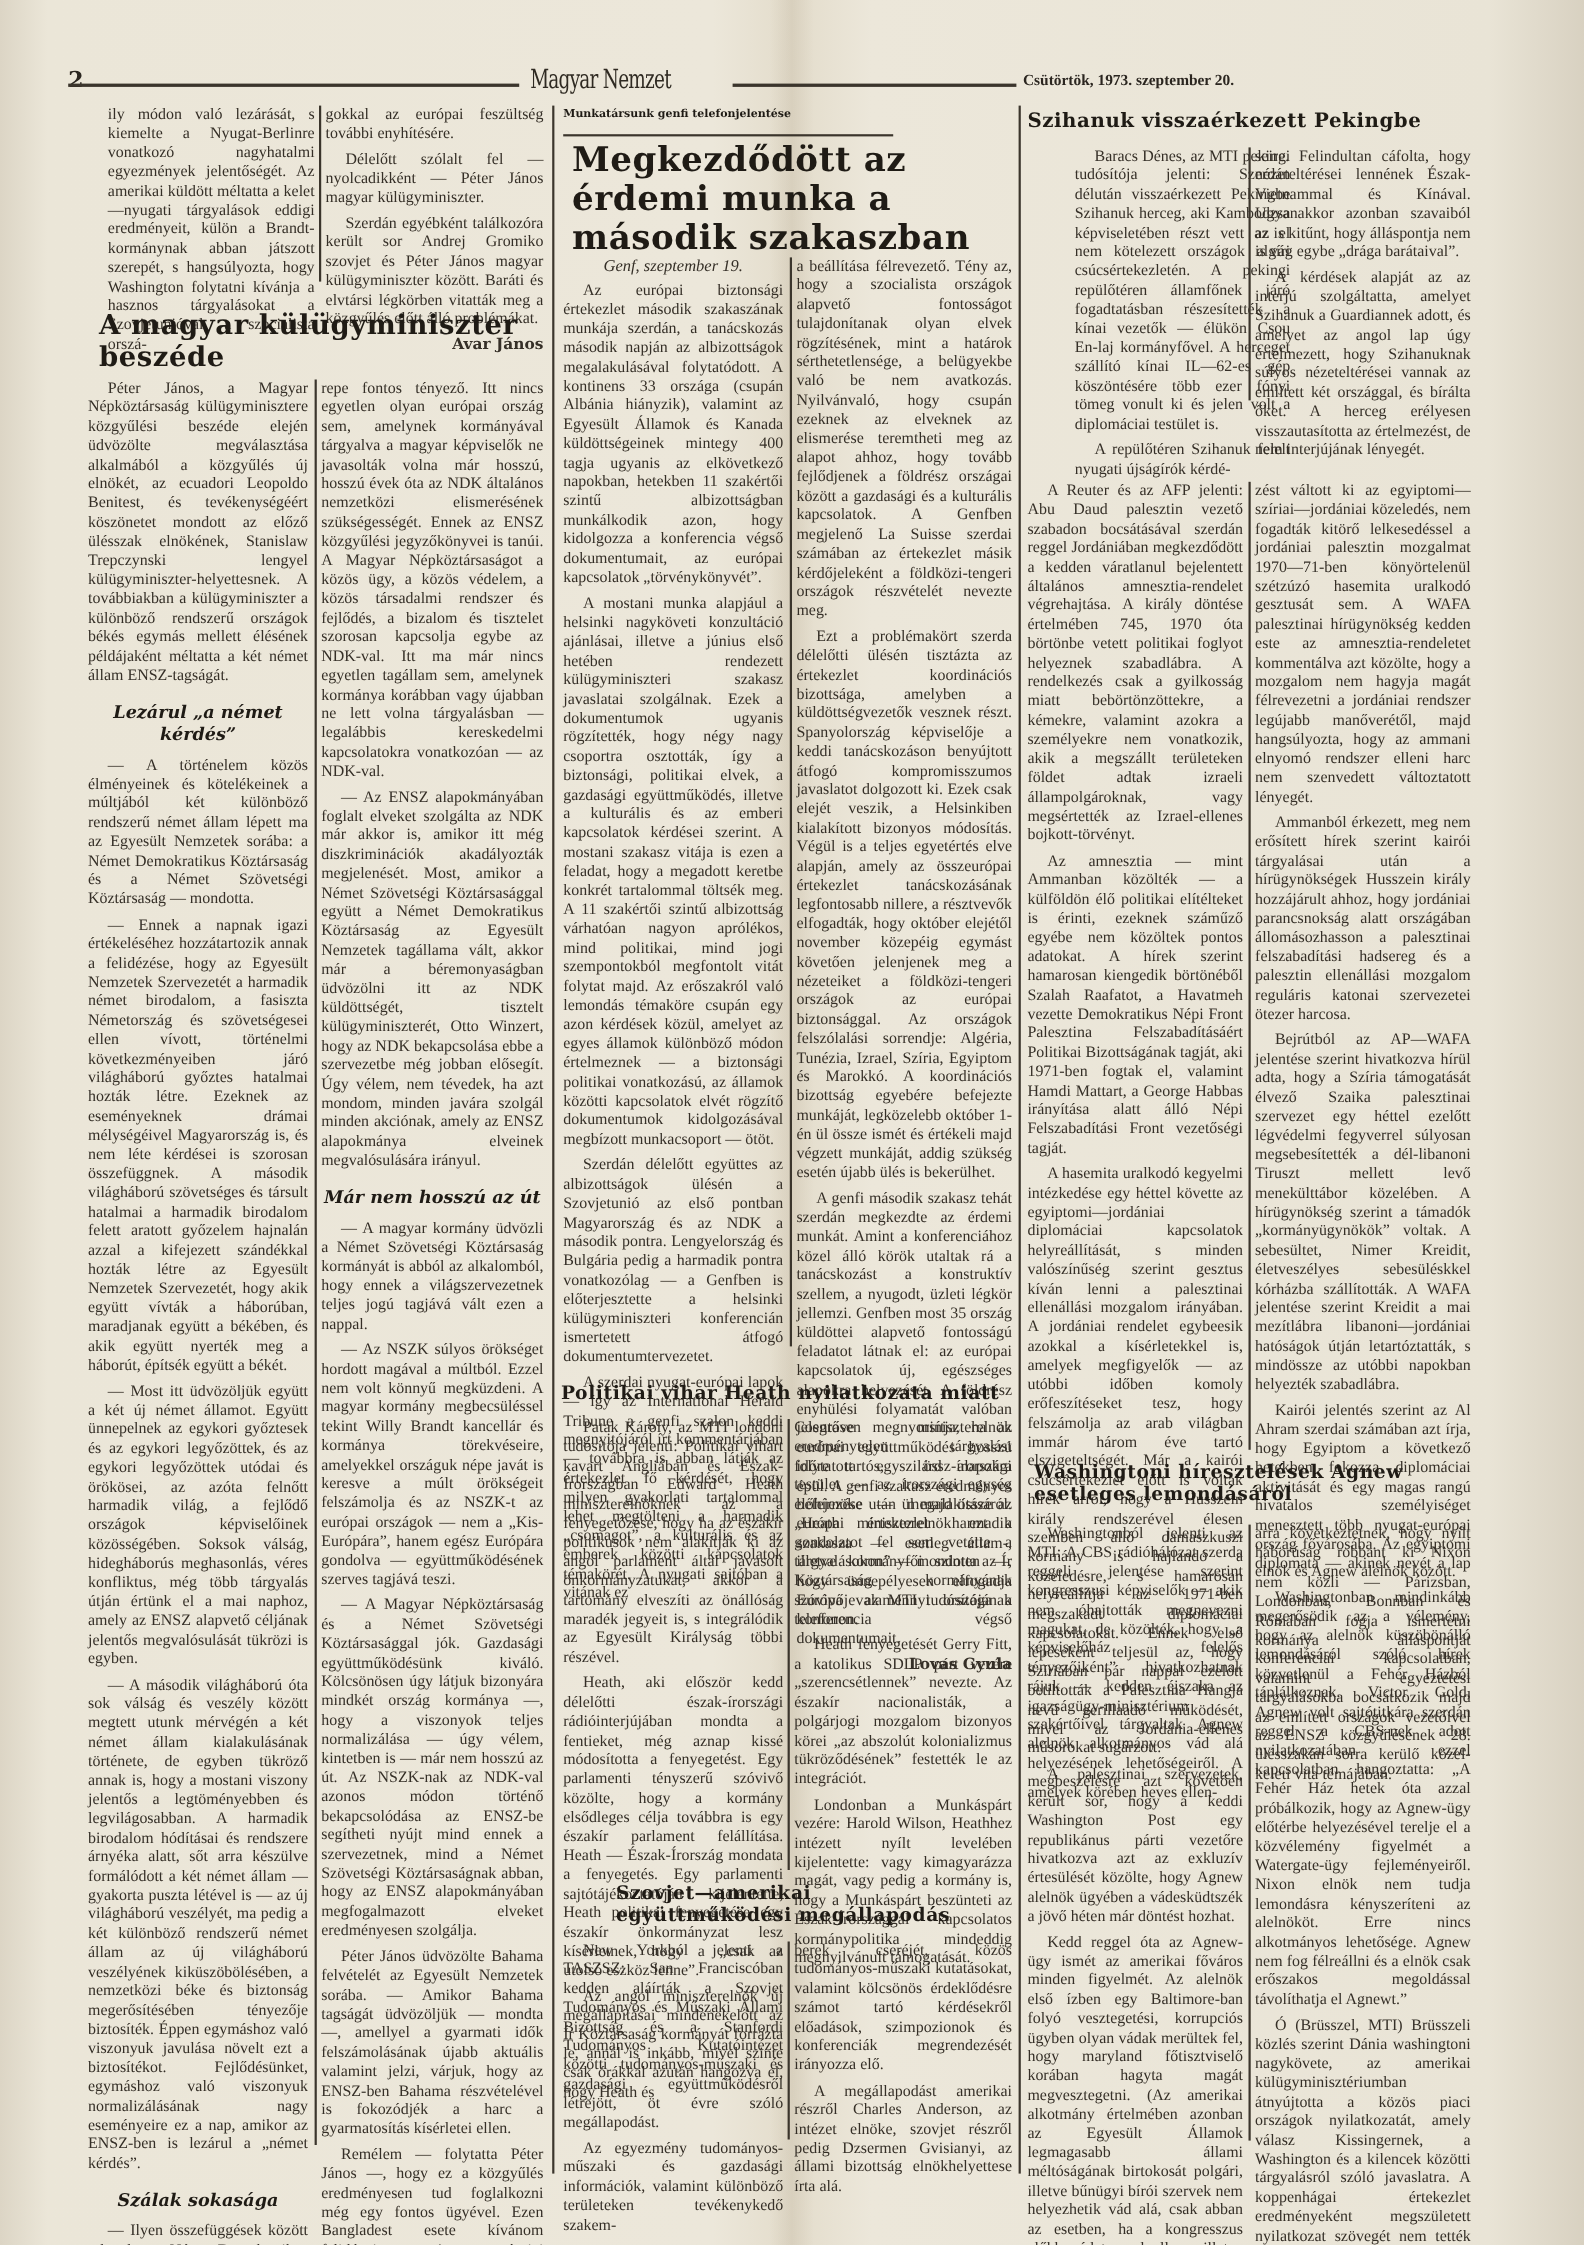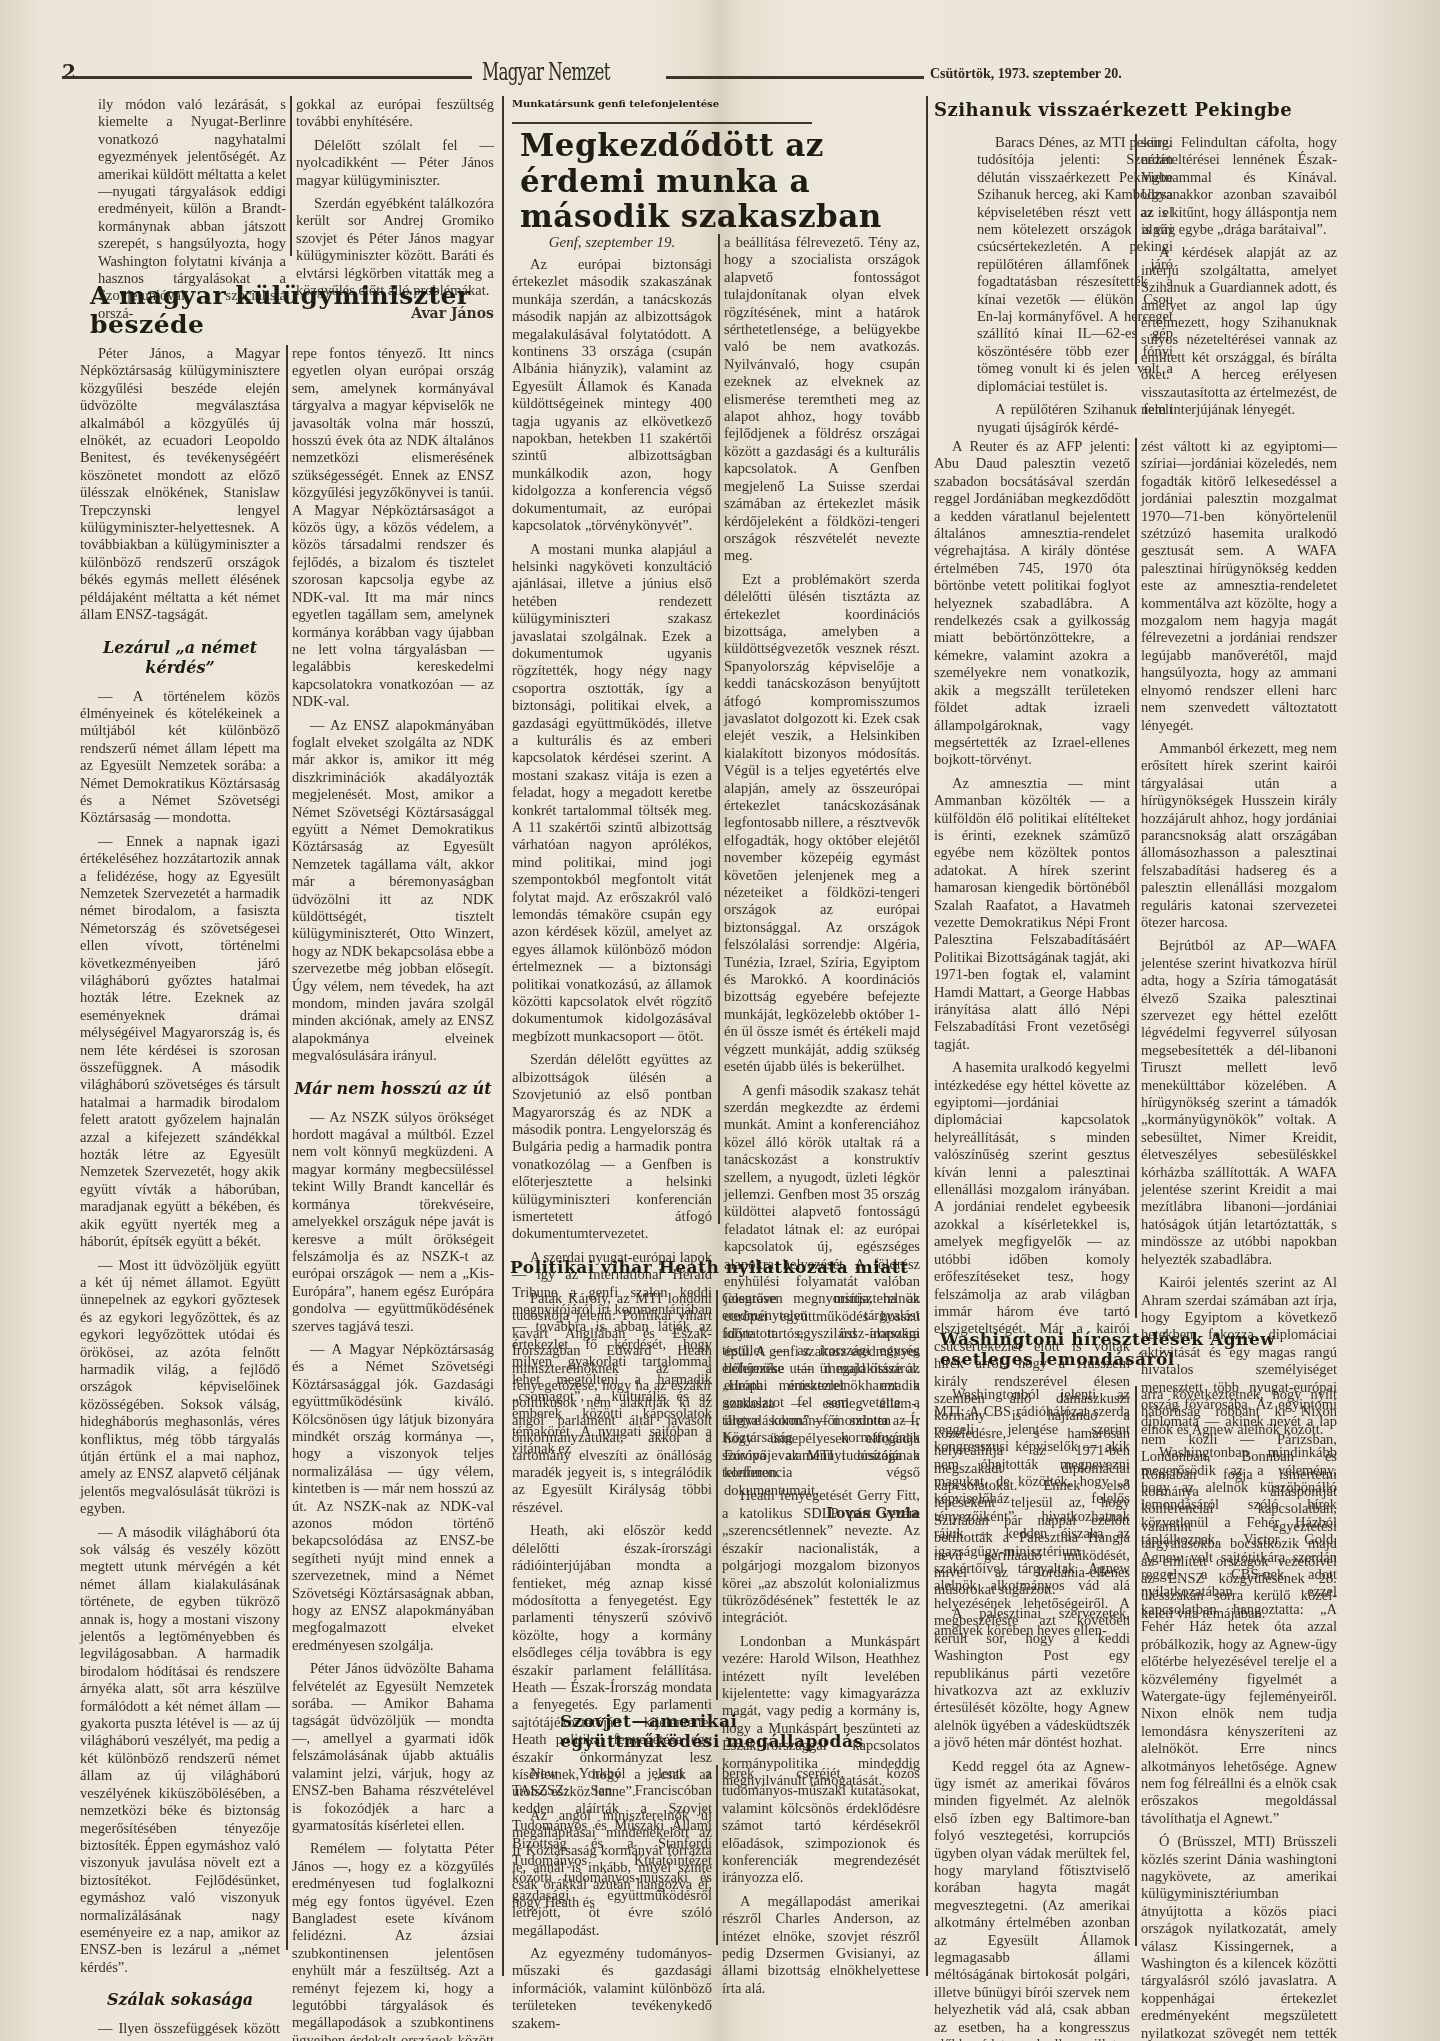--- a/index.html
+++ b/index.html
@@ -79,20 +79,21 @@
     <p>— Most itt üdvözöljük együtt a két új német államot. Együtt ünnepelnek az egykori győztesek és az egykori legyőzöttek, és az egykori legyőzöttek utódai és örökösei, az azóta felnőtt harmadik világ, a fejlődő országok képviselőinek közösségében. Soksok válság, hidegháborús meghasonlás, véres konfliktus, még több tárgyalás útján értünk el a mai naphoz, amely az ENSZ alapvető céljának jelentős megvalósulását tükrözi is egyben.</p>
     <p>— A második világháború óta sok válság és veszély között megtett utunk mérvégén a két német állam kialakulásának története, de egyben tükröző annak is, hogy a mostani viszony jelentős a legtöményebben és legvilágosabban. A harmadik birodalom hódításai és rendszere árnyéka alatt, sőt arra készülve formálódott a két német állam — gyakorta puszta létével is — az új világháború veszélyét, ma pedig a két különböző rendszerű német állam az új világháború veszélyének kiküszöbölésében, a nemzetközi béke és biztonság megerősítésében tényezője biztosíték. Éppen egymáshoz való viszonyuk javulása növelt ezt a biztosítékot. Fejlődésünket, egymáshoz való viszonyuk normalizálásának nagy eseményeire ez a nap, amikor az ENSZ-ben is lezárul a „német kérdés”.</p>
     <div class="subhead">Szálak sokasága</div>
     <p>— Ilyen összefüggések között üdvözlöm a Német Demokratikus Köztársaságot mint az Egyesült Nemzetek tagállamát. A Magyar Népköztársaságot a Német Demokratikus Köztársasághoz szálak megszámlálhatatlan sokasága fűzi. Mi hálásak vagyunk az NDK létrejöttéért, világtörténelmi jelentőségéért. Abban, hogy Európa feszültséget enyhültek, abban, hogy a nemzetközi viszonyok általában javultak — Vietnamtól kezdve a szovjet—amerikai tárgyalásokig, a Közel-Keletet és a Földközi-tenger térségét sem felejtve el —, mindebben az NDK hazai és nemzetközi sze-</p>
   </div>
   <div class="vrule" style="left:286px; top:345px; height:1605px;"></div>
   <div class="col" style="left:292px; top:345px; width:202px;">
     <p class="noind">repe fontos tényező. Itt nincs egyetlen olyan európai ország sem, amelynek kormányával tárgyalva a magyar képviselők ne javasolták volna már hosszú, hosszú évek óta az NDK általános nemzetközi elismerésének szükségességét. Ennek az ENSZ közgyűlési jegyzőkönyvei is tanúi. A Magyar Népköztársaságot a közös ügy, a közös védelem, a közös társadalmi rendszer és fejlődés, a bizalom és tisztelet szorosan kapcsolja egybe az NDK-val. Itt ma már nincs egyetlen tagállam sem, amelynek kormánya korábban vagy újabban ne lett volna tárgyalásban — legalábbis kereskedelmi kapcsolatokra vonatkozóan — az NDK-val.</p>
     <p>— Az ENSZ alapokmányában foglalt elveket szolgálta az NDK már akkor is, amikor itt még diszkriminációk akadályozták megjelenését. Most, amikor a Német Szövetségi Köztársasággal együtt a Német Demokratikus Köztársaság az Egyesült Nemzetek tagállama vált, akkor már a béremonyaságban üdvözölni itt az NDK küldöttségét, tisztelt külügyminiszterét, Otto Winzert, hogy az NDK bekapcsolása ebbe a szervezetbe még jobban elősegít. Úgy vélem, nem tévedek, ha azt mondom, minden javára szolgál minden akciónak, amely az ENSZ alapokmánya elveinek megvalósulására irányul.</p>
     <div class="subhead">Már nem hosszú az út</div>
+    <p>— A magyar kormány üdvözli a Német Szövetségi Köztársaság kormányát is abból az alkalomból, hogy ennek a világszervezetnek teljes jogú tagjává vált ezen a nappal.</p>
     <p>— Az NSZK súlyos örökséget hordott magával a múltból. Ezzel nem volt könnyű megküzdeni. A magyar kormány megbecsüléssel tekint Willy Brandt kancellár és kormánya törekvéseire, amelyekkel országuk népe javát is keresve a múlt örökségeit felszámolja és az NSZK-t az európai országok — nem a „Kis-Európára”, hanem egész Európára gondolva — együttműködésének szerves tagjává teszi.</p>
     <p>— A Magyar Népköztársaság és a Német Szövetségi Köztársasággal jók. Gazdasági együttműködésünk kiváló. Kölcsönösen úgy látjuk bizonyára mindkét ország kormánya —, hogy a viszonyok teljes normalizálása — úgy vélem, kintetben is — már nem hosszú az út. Az NSZK-nak az NDK-val azonos módon történő bekapcsolódása az ENSZ-be segítheti nyújt mind ennek a szervezetnek, mind a Német Szövetségi Köztársaságnak abban, hogy az ENSZ alapokmányában megfogalmazott elveket eredményesen szolgálja.</p>
     <p>Péter János üdvözölte Bahama felvételét az Egyesült Nemzetek sorába. — Amikor Bahama tagságát üdvözöljük — mondta —, amellyel a gyarmati idők felszámolásának újabb aktuális valamint jelzi, várjuk, hogy az ENSZ-ben Bahama részvételével is fokozódjék a harc a gyarmatosítás kísérletei ellen.</p>
     <p>Remélem — folytatta Péter János —, hogy ez a közgyűlés eredményesen tud foglalkozni még egy fontos ügyével. Ezen Bangladest esete kívánom felidézni. Az ázsiai szubkontinensen jelentősen enyhült már a feszültség. Azt a reményt fejezem ki, hogy a legutóbbi tárgyalások és megállapodások a szubkontinens ügyeiben érdekelt országok között megnyitják az utat az Egyesült Nemzetek egyetemessége még teljesebb megvalósulásának újabb lépcsőfoka felé. Reméljük, hogy Bahama, a Német Demokratikus Köztársaság, a Német Szövetségi Köztársaság mellett Bangladest is ünnepelhetjük itt majd, ezen a közgyűlésen.</p>
   </div>
 
   <div class="kicker" style="left:512px; top:98px;">Munkatársunk genfi telefonjelentése</div>
   <div class="hrule" style="left:512px; top:122px; width:300px;"></div>
   <div class="headline" style="left:520px; top:128px; width:400px; font-size:31px;">Megkezdődött az érdemi munka a második szakaszban</div>
   <div class="col" style="left:512px; top:234px; width:400px;">

